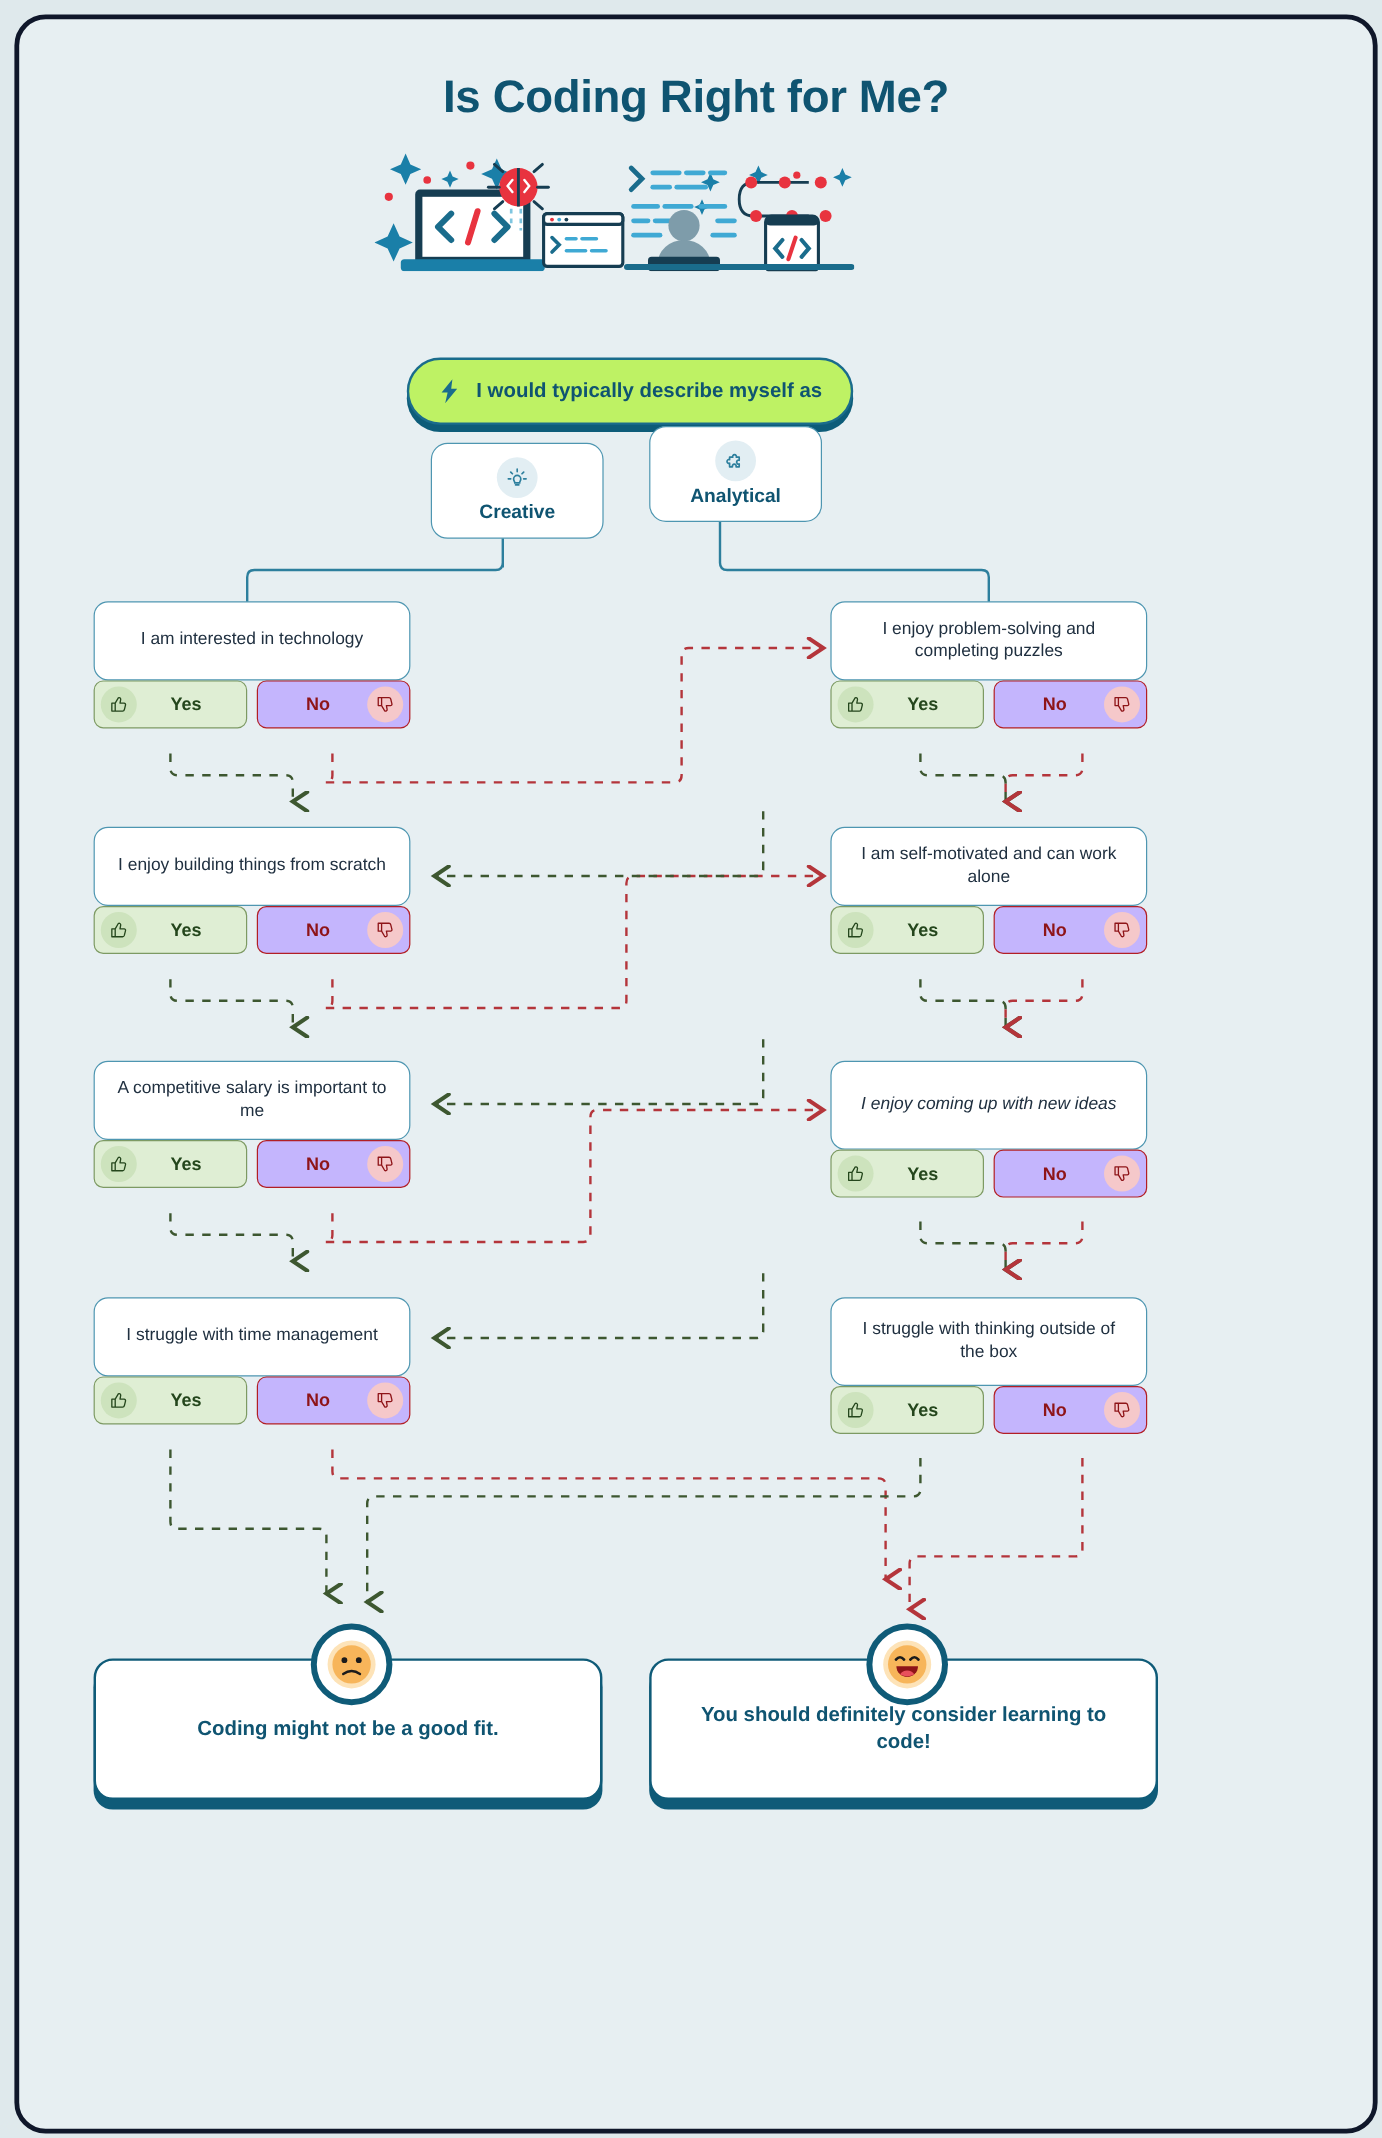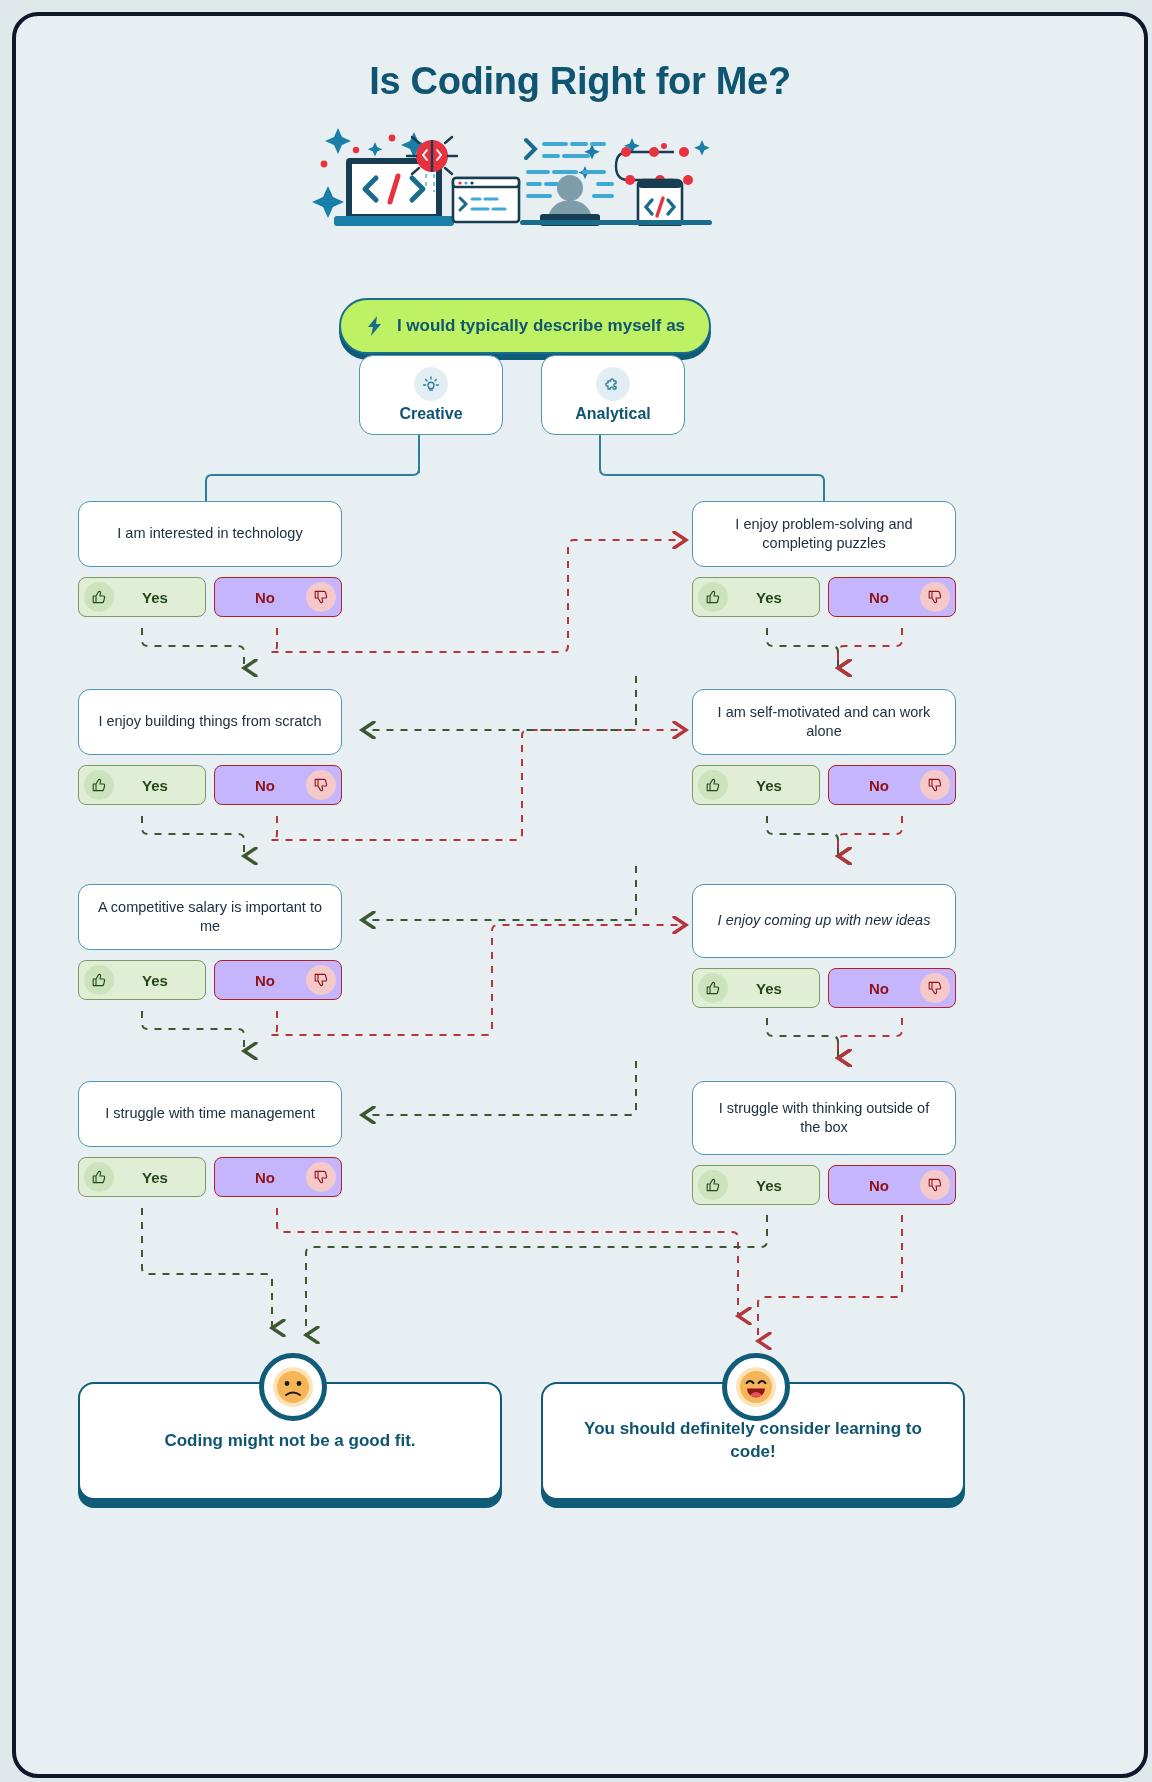--- a/index.html
+++ b/index.html
@@ -48,37 +48,37 @@
     background:#ffffff;
     border:1.6px solid #4e96b1;
     border-radius:14px;
     display:flex;flex-direction:column;align-items:center;justify-content:center;gap:4px;
   }
   .opt .circ{
     width:34px;height:34px;border-radius:50%;
     background:#e2eef3;display:flex;align-items:center;justify-content:center;
   }
   .opt .lbl{font-size:16px;color:#0f5471;font-weight:600;}
-  #opt-creative{left:343px;top:339px;}
+  #opt-creative{left:343px;top:353px;}
   #opt-analytical{left:525px;top:339px;}
 
   
   .qblock{position:absolute;width:264px;}
   .qcard{
     background:#ffffff;
     border:1.6px solid #4e96b1;
     border-radius:12px;
     min-height:66px;
     display:flex;align-items:center;justify-content:center;
     text-align:center;
     padding:6px 14px;
     box-sizing:border-box;
     font-size:14.5px;color:#203040;line-height:1.32;
   }
-  .answers{display:flex;gap:8px;margin-top:10px;}
+  .answers{display:flex;gap:8px;margin-top:0;}
   .ans{
     flex:1;height:40px;border-radius:8px;
     display:flex;align-items:center;position:relative;
     font-size:15px;font-weight:600;box-sizing:border-box;
   }
   .ans .txt{flex:1;text-align:center;}
   .ans .bub{
     position:absolute;top:4px;width:30px;height:30px;border-radius:50%;
     display:flex;align-items:center;justify-content:center;
   }

